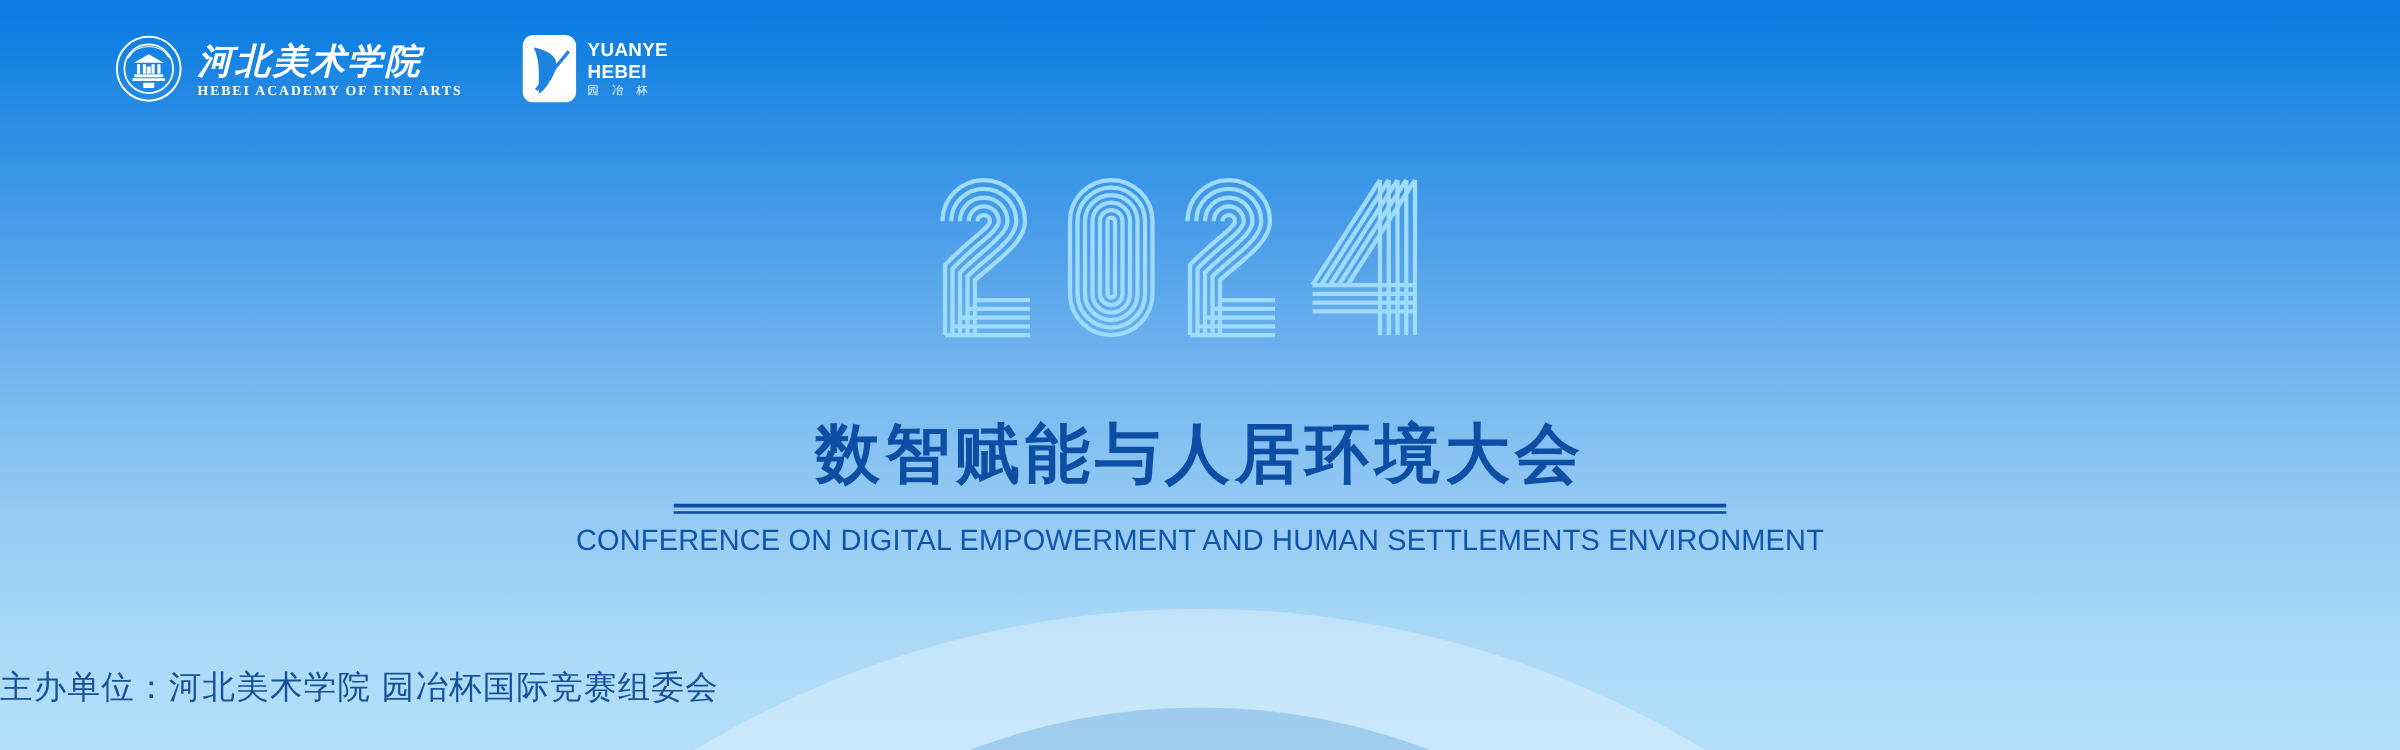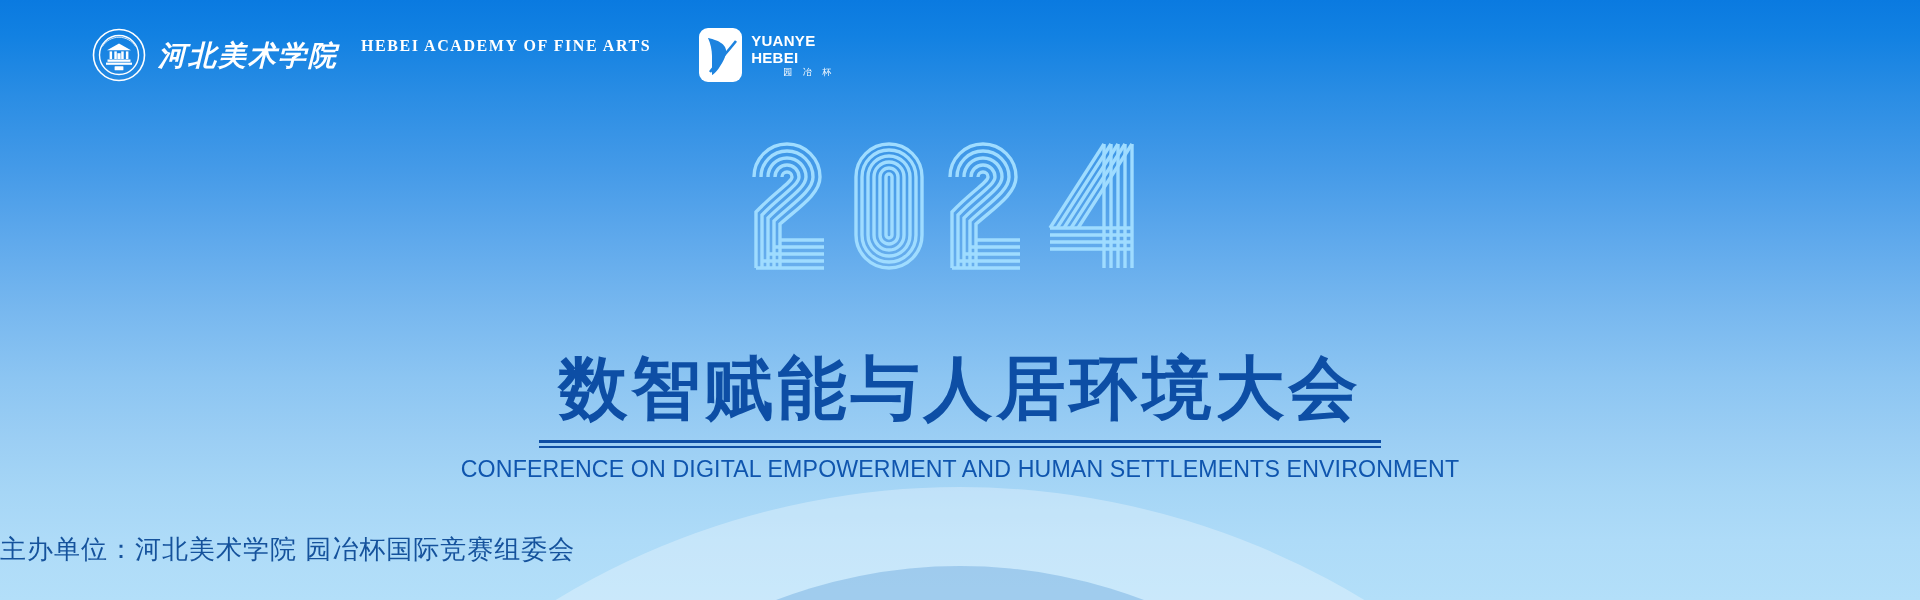--- a/index.html
+++ b/index.html
@@ -66,31 +66,31 @@
     align-items: center;
     gap: 12px;
   }
   .seal {
     width: 54px;
     height: 54px;
     flex: 0 0 54px;
   }
   .hebei-text {
     display: flex;
-    flex-direction: row;
+    flex-direction: column;
     justify-content: center;
     gap: 3px;
   }
   .hebei-cn {
     height: 34px;
     width: 200px;
   }
   .hebei-en {
     font-family: "Liberation Serif", "DejaVu Serif", serif;
-    font-size: 16px;
+    font-size: 11px;
     letter-spacing: 1.55px;
     color: #ffffff;
     font-weight: 700;
     white-space: nowrap;
     line-height: 1;
   }
 
   .logo-yuanye {
     display: flex;
     align-items: center;
@@ -115,21 +115,20 @@
     letter-spacing: 0.3px;
     line-height: 1.08;
   }
   .yuanye-cn {
     margin-top: 2px;
     font-size: 9px;
     color: #ffffff;
     letter-spacing: 4px;
     white-space: nowrap;
     line-height: 1;
-    margin-left: 32px;
   }
 
   
   .year-wrap {
     position: absolute;
     top: 136px;
     left: 50%;
     transform: translateX(-50%);
     width: 420px;
     height: 136px;
@@ -142,25 +141,25 @@
     position: absolute;
     top: 338px;
     left: 0;
     width: 100%;
     text-align: center;
     z-index: 4;
   }
   .title-cn {
     font-family: "Liberation Sans", "DejaVu Sans", sans-serif;
     font-weight: 700;
-    font-size: 69px;
+    font-size: 52px;
     line-height: 1.02;
     letter-spacing: 4px;
     color: #0d4ea5;
-    margin: 16px;
+    margin: 0;
     white-space: nowrap;
   }
   .rules {
     width: 842px;
     margin: 12px auto 0;
   }
   .rule-thick {
     height: 3px;
     background: #0d4ea5;
   }

